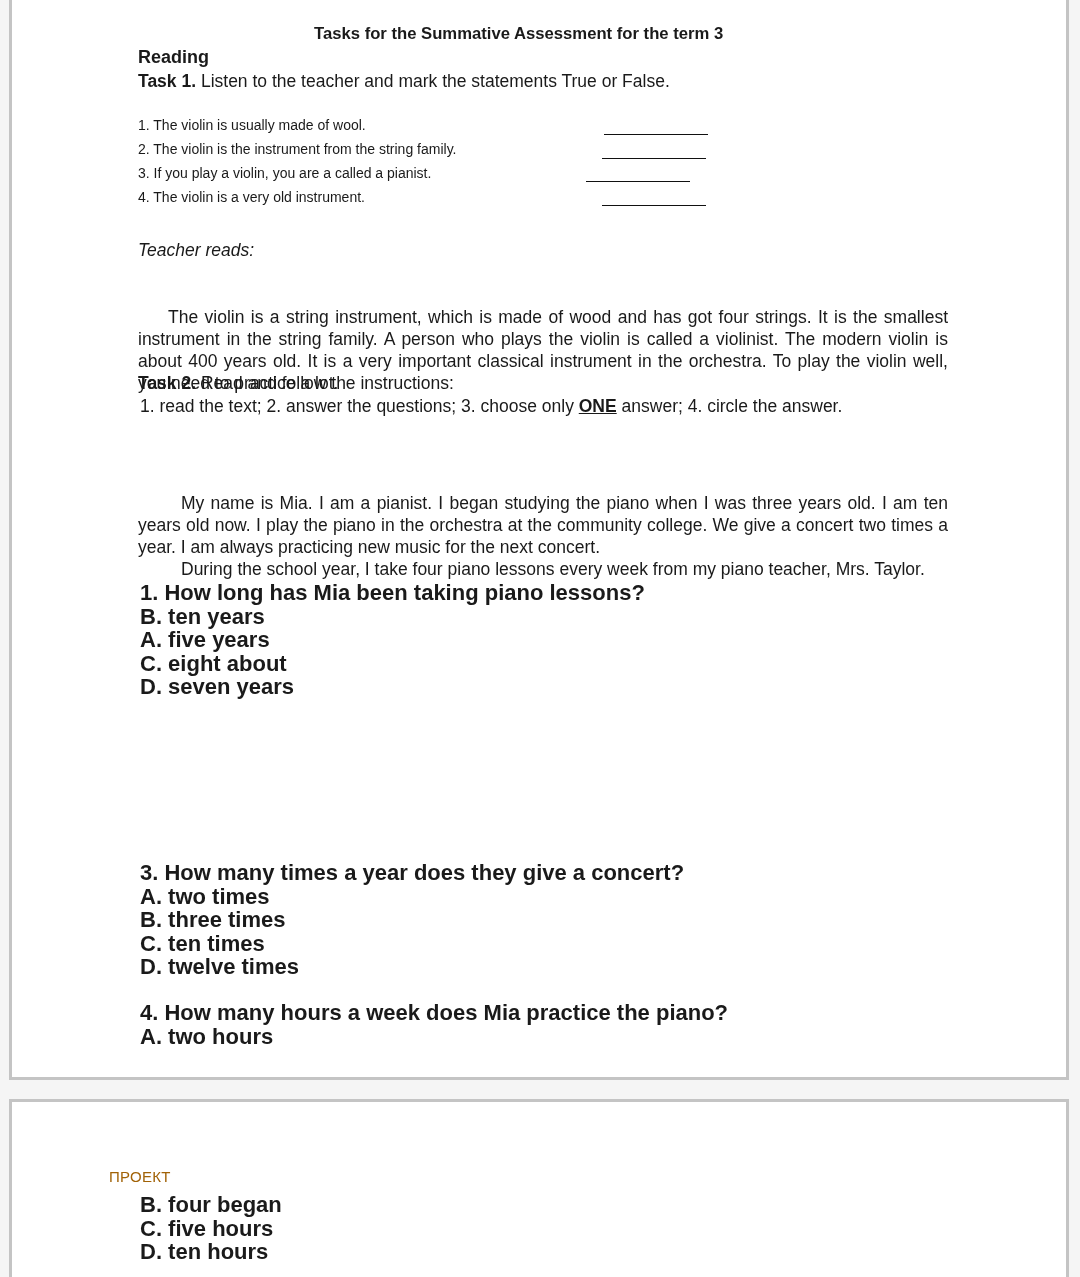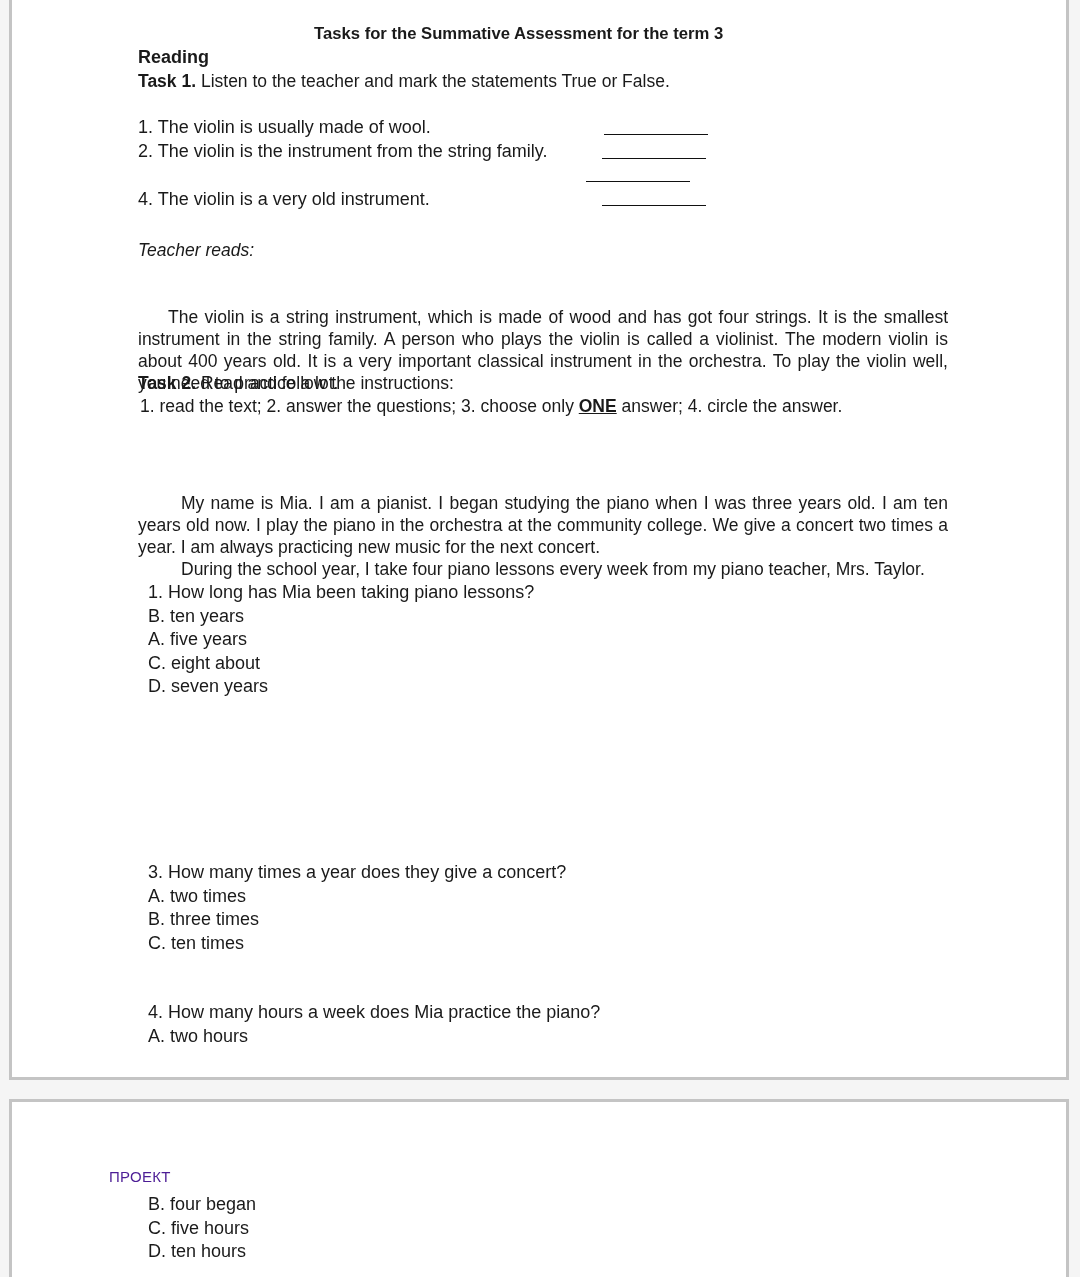--- a/index.html
+++ b/index.html
@@ -17,44 +17,45 @@
     border: 3px solid #c4c4c4;
     box-sizing: border-box;
   }
   #page1 { top: -4px; height: 1084px; border-top: none; }
   #page2 { top: 1099px; height: 190px; border-bottom: none; }
   .abs { position: absolute; white-space: nowrap; }
   .title { font-weight: bold; font-size: 17px; left: 302px; top: 28px; transform: scaleX(0.98); transform-origin: left; }
   .h-reading { font-weight: bold; font-size: 18px; left: 126px; top: 51px; }
   .task1 { font-size: 17.5px; left: 126px; top: 75px; }
   .task1 b { font-weight: bold; }
-  .stmt { font-size: 18px; left: 126px; }
+  .stmt { font-size: 14px; left: 126px; }
   .blank { position: absolute; border-bottom: 1.5px solid #111; height: 0; }
   .italic-label { font-style: italic; font-size: 17.5px; left: 126px; top: 244px; }
   .para { position: absolute; left: 126px; width: 810px; font-size: 17.5px; line-height: 22px; text-align: justify; margin-top: 44px; }
   .para p { margin: 0; text-indent: 30px; }
   .para2 p { text-indent: 43px; }
   .task2 { font-size: 17.5px; left: 126px; top: 377px; }
   .task2 b { font-weight: bold; }
   .instr { font-size: 17.5px; left: 128px; top: 400px; }
   .instr .one { font-weight: bold; text-decoration: underline; }
-  .q { position: absolute; left: 136px; font-size: 18px; line-height: 23.6px; }
+  .q { position: absolute; left: 128px; font-size: 22px; line-height: 23.6px; font-weight: bold; }
   .q div { white-space: nowrap; }
-  .watermark { position: absolute; left: 97px; top: 66px; font-size: 15px; color: #4c1d95; letter-spacing: 0.3px; }
+  .watermark { position: absolute; left: 97px; top: 66px; font-size: 15px; color: #a16207; letter-spacing: 0.3px; }
 </style>
 </head>
 <body>
 
 <div class="page" id="page1">
   <div class="abs title">Tasks for the Summative Assessment for the term 3</div>
   <div class="abs h-reading">Reading</div>
   <div class="abs task1"><b>Task 1.</b><span> Listen to the teacher and mark the statements True or False.</span></div>
 
   <div class="abs stmt" style="top:121px">1. The violin is usually made of wool.</div>
   <div class="abs stmt" style="top:145px">2. The violin is the instrument from the string family.</div>
+  <div class="abs stmt" style="top:169px">3. If you play a violin, you are a called a pianist.</div>
   <div class="abs stmt" style="top:193px">4. The violin is a very old instrument.</div>
 
   <div class="blank" style="left:592px; top:138px; width:104px"></div>
   <div class="blank" style="left:590px; top:162px; width:104px"></div>
   <div class="blank" style="left:574px; top:185px; width:104px"></div>
   <div class="blank" style="left:590px; top:209px; width:104px"></div>
 
   <div class="abs italic-label">Teacher reads:</div>
   <div class="para" style="top:266px">
     <p>The violin is a string instrument, which is made of wood and has got four strings. It is the smallest instrument in the string family. A person who plays the violin is called a violinist. The modern violin is about 400 years old. It is a very important classical instrument in the orchestra. To play the violin well, you need to practice a lot.</p>
@@ -75,20 +76,21 @@
     <div>C. eight about</div>
     <div>D. seven years</div>
   </div>
 
 
   <div class="q" style="top:865px">
     <div>3. How many times a year does they give a concert?</div>
     <div>A. two times</div>
     <div>B. three times</div>
     <div>C. ten times</div>
+    <div>D. twelve times</div>
   </div>
 
   <div class="q" style="top:1005px">
     <div>4. How many hours a week does Mia practice the piano?</div>
     <div>A. two hours</div>
   </div>
 </div>
 
 <div class="page" id="page2">
   <div class="watermark">ПРОЕКТ</div>

